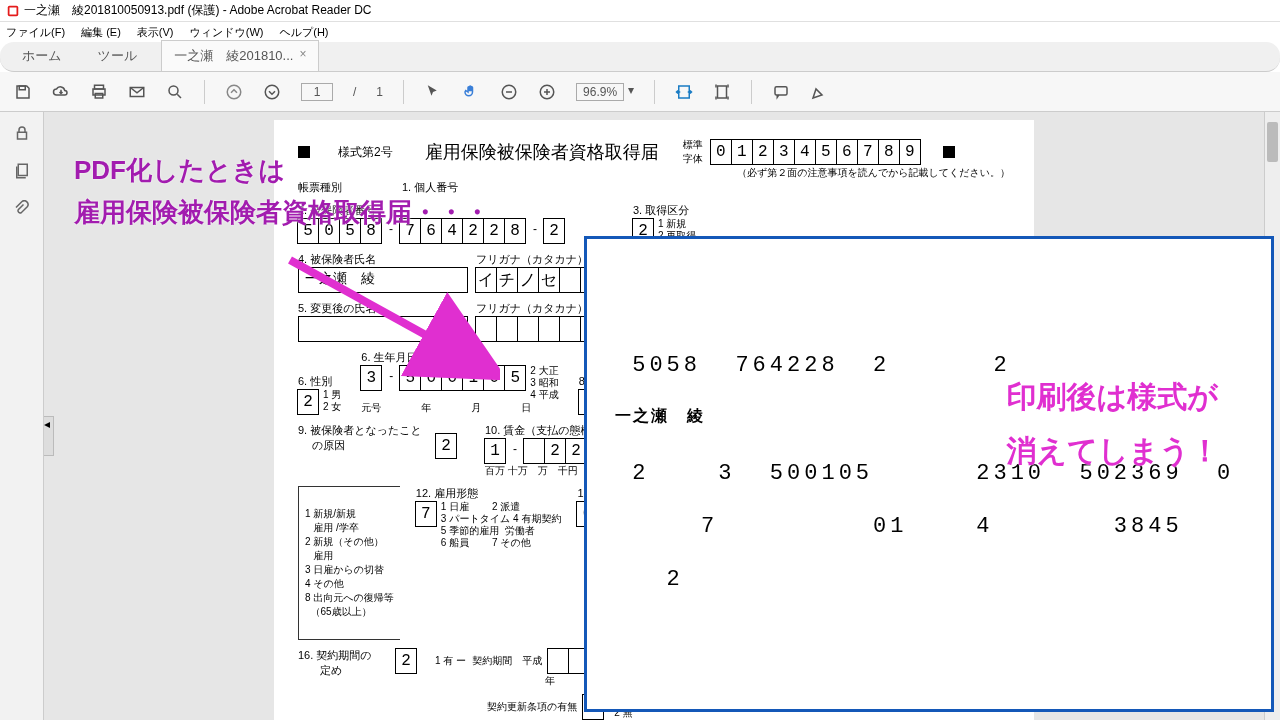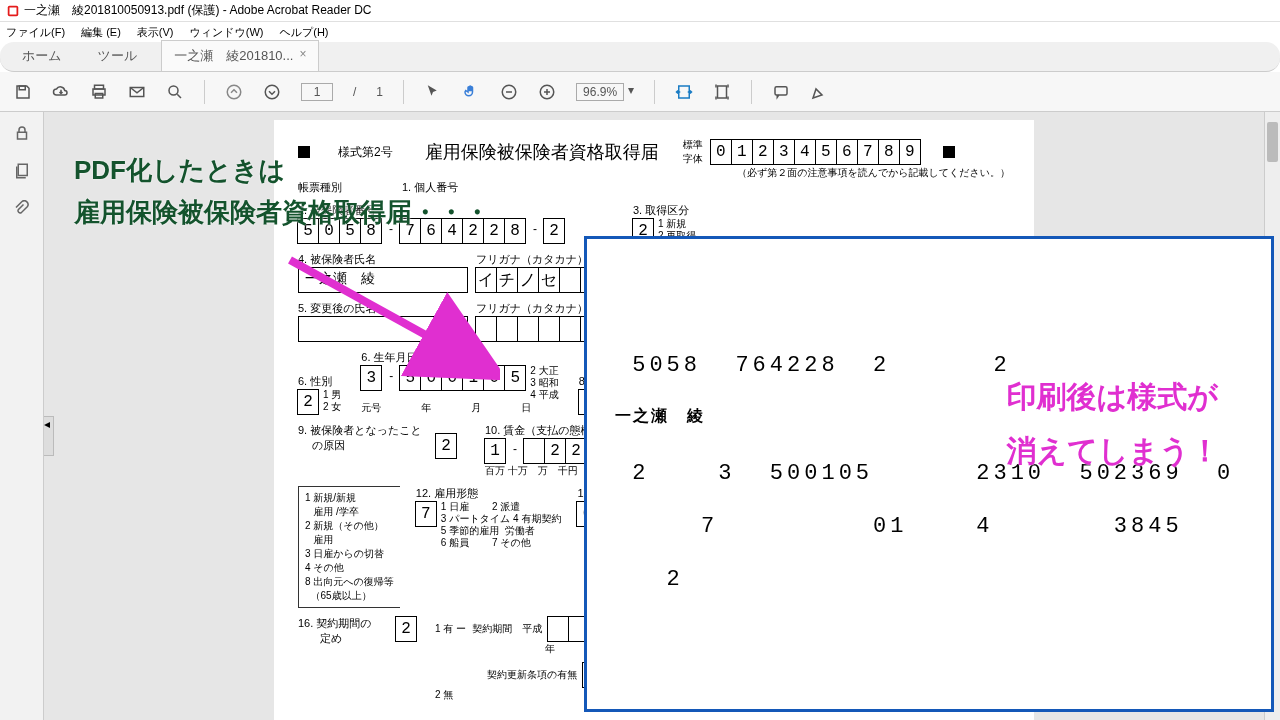--- a/index.html
+++ b/index.html
@@ -31,24 +31,24 @@
   .digits-row { display: flex; gap: 0; }
   .digit { width: 22px; height: 26px; border: 1px solid #000; margin-left: -1px; display: flex; align-items: center; justify-content: center; font-family: "Courier New", monospace; font-size: 16px; }
   .row { display: flex; align-items: flex-end; gap: 8px; margin-top: 8px; }
   .lbl { font-size: 11px; }
   .small { font-size: 10px; }
   .namebox { width: 170px; height: 26px; border: 1px solid #000; padding: 2px 6px; font-size: 14px; }
   .dash-cell { width: 18px; text-align: center; height: 26px; padding-top:4px; }
   .page .note { font-size: 10px; text-align: right; }
   .block-label { font-size:11px; }
   .options { font-size:10px; line-height:1.2; margin-left:4px; }
-  .bracket-box { border: 1px solid #333; border-right: none; padding: 4px 6px; font-size: 10px; line-height: 1.4; }
+  .bracket-box { border: 1px solid #333; border-right: none; padding: 20px 6px; font-size: 10px; line-height: 1.4; }
 
   
-  .annot1 { position: absolute; left: 74px; top: 150px; color: #14532d; font-size: 26px; font-weight: 600; line-height: 1.6; text-shadow: 0 0 2px #fff; z-index: 20; }
+  .annot1 { position: absolute; left: 74px; top: 150px; color: #a21caf; font-size: 26px; font-weight: 600; line-height: 1.6; text-shadow: 0 0 2px #fff; z-index: 20; }
   .arrow { position: absolute; left: 280px; top: 250px; width: 220px; height: 130px; z-index: 21; }
   .printbox { position: absolute; right: 6px; top: 236px; width: 690px; height: 476px; background: #fff; border: 3px solid #1458b8; z-index: 30; padding: 24px 28px; font-family: "Courier New", monospace; font-size: 22px; letter-spacing: 4px; }
   .printbox .r { margin-bottom: 28px; white-space: pre; }
   .printbox .name { font-family: "Yu Gothic", sans-serif; font-size: 16px; font-weight: bold; letter-spacing: 2px; margin-bottom: 34px;}
   .annot2 { position: absolute; right: 60px; top: 370px; color: #e02fd0; font-size: 30px; font-weight: 600; line-height: 1.8; z-index: 40; text-shadow: 0 0 2px #fff; }
 </style>
 </head>
 <body>
 
 <div class="titlebar">

